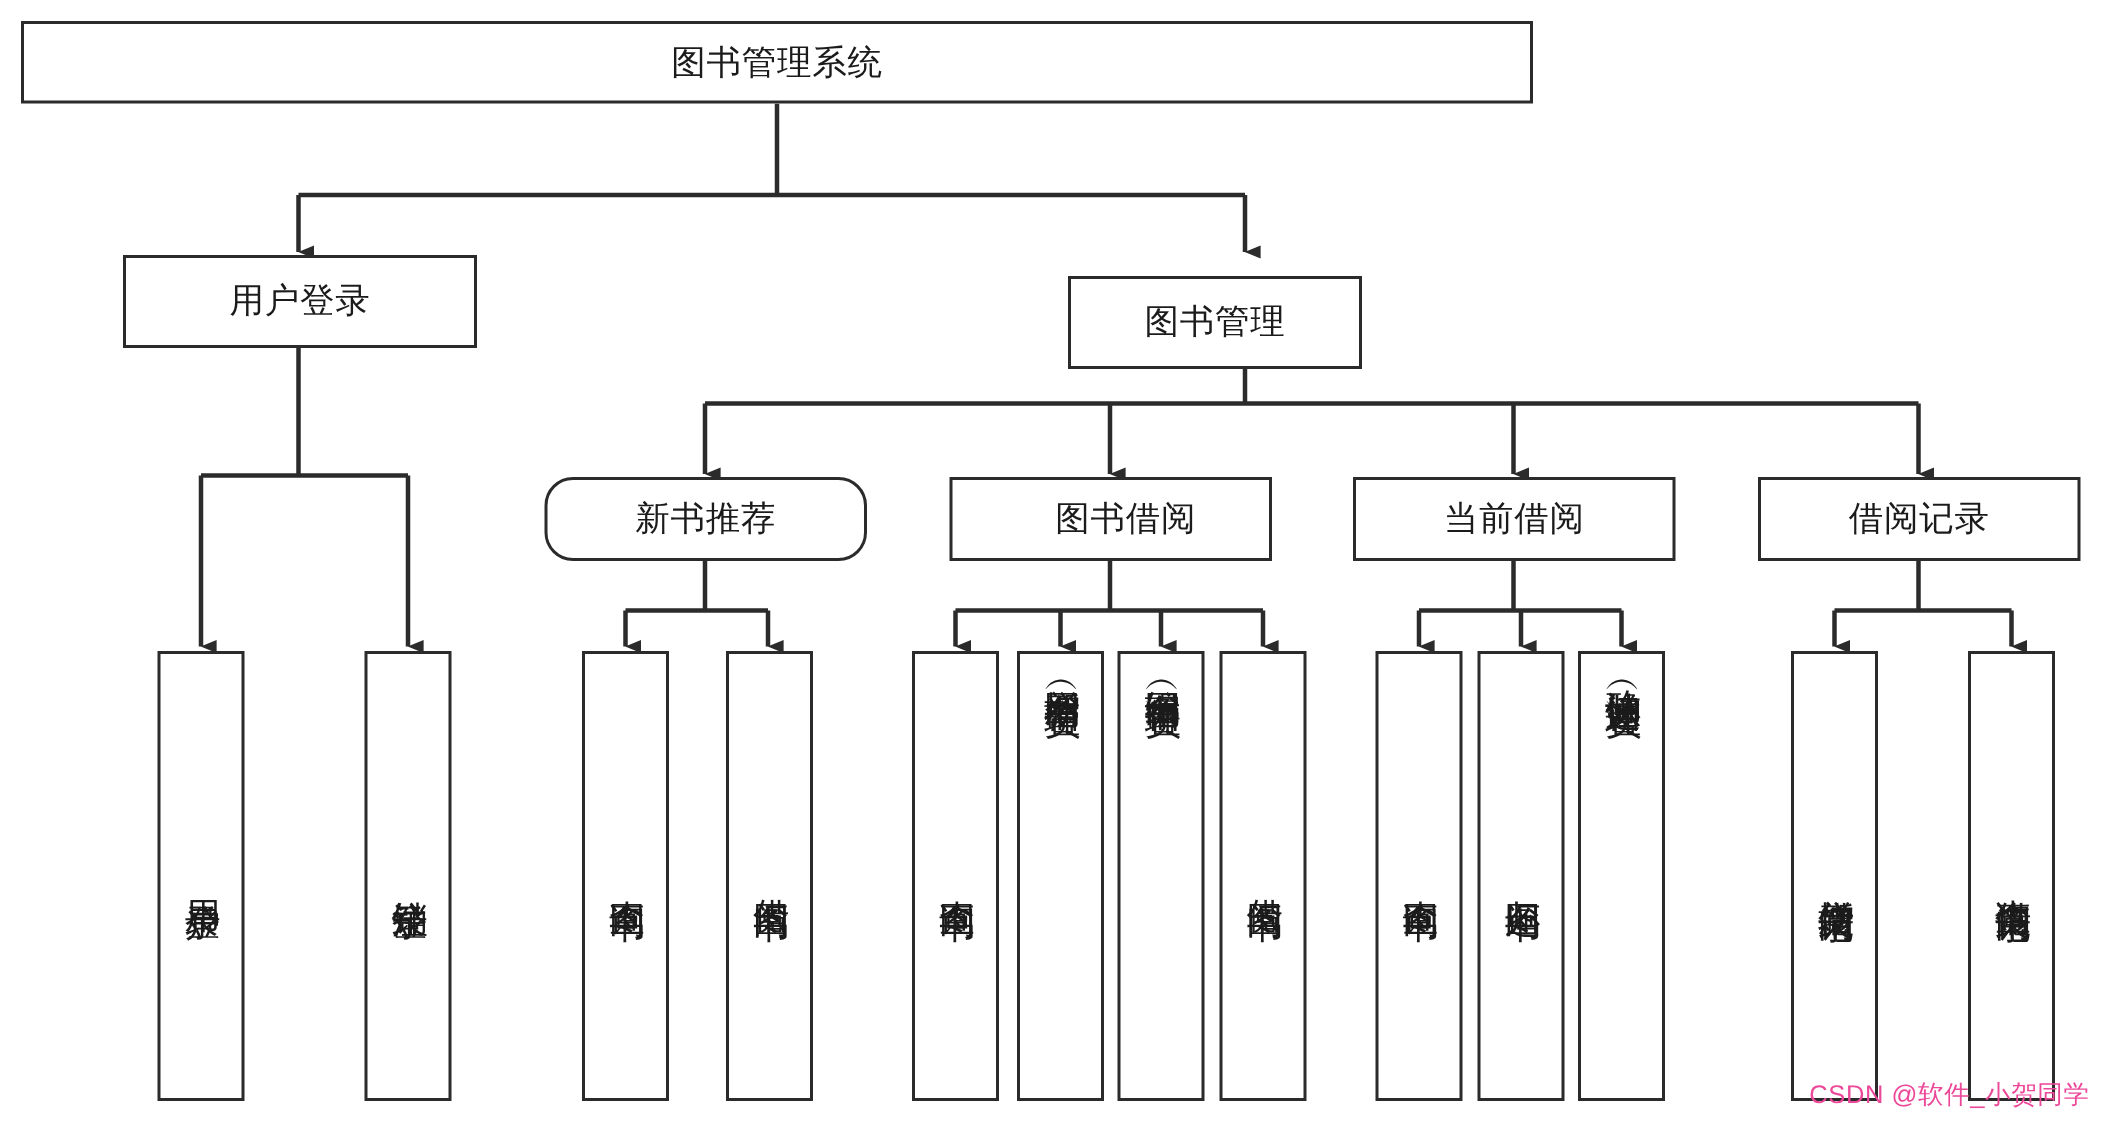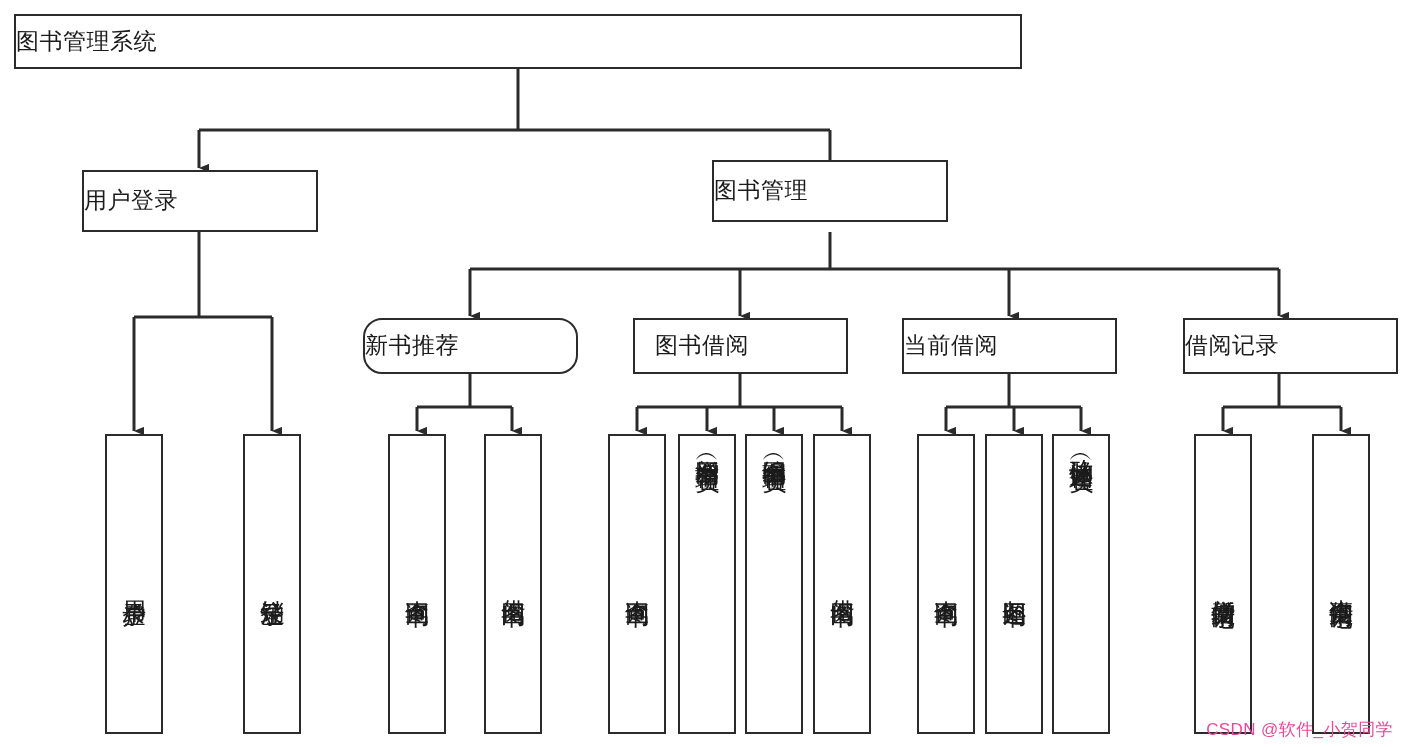--- a/index.html
+++ b/index.html
@@ -27,21 +27,21 @@
     width: 1405px;
     height: 747px;
   }
   .node-box {
     position: absolute;
     box-sizing: border-box;
     border: 2.5px solid #2b2b2b;
     background: #ffffff;
     display: flex;
     align-items: center;
-    justify-content: flex-start;
+    justify-content: center;
     overflow: hidden;
   }
   .node-label {
     color: #1b1b1b;
     letter-spacing: 0.5px;
     line-height: 1.12;
     white-space: pre;
     text-align: center;
   }
   .h-label {
@@ -137,37 +137,37 @@
   </svg>
 
   <div class="node-box" style="left:14px; top:14px; width:1008px; height:55px;">
     <span class="node-label root-label">图书管理系统</span>
   </div>
 
   <div class="node-box" style="left:82px; top:170px; width:236px; height:62px;">
     <span class="node-label h-label">用户登录</span>
   </div>
 
-  <div class="node-box" style="left:712px; top:160px; width:236px; height:62px;">
+  <div class="node-box" style="left:712px; top:184px; width:196px; height:62px;">
     <span class="node-label h-label">图书管理</span>
   </div>
 
   <div class="node-box" style="left:363px; top:318px; width:215px; height:56px;border-radius:19px;">
     <span class="node-label h-label">新书推荐</span>
   </div>
 
   <div class="node-box" style="left:633px; top:318px; width:215px; height:56px;padding-left:20px;">
     <span class="node-label h-label">图书借阅</span>
   </div>
 
   <div class="node-box" style="left:902px; top:318px; width:215px; height:56px;">
     <span class="node-label h-label">当前借阅</span>
   </div>
 
-  <div class="node-box" style="left:1172px; top:318px; width:215px; height:56px;margin-left:11px;">
+  <div class="node-box" style="left:1172px; top:318px; width:215px; height:56px;">
     <span class="node-label h-label">借阅记录</span>
   </div>
 
   <div class="node-box v-box centered" style="left:105px; top:434px; width:58px; height:300px;">
     <span class="node-label v-label">用户登录</span>
   </div>
 
   <div class="node-box v-box centered" style="left:243px; top:434px; width:58px; height:300px;">
     <span class="node-label v-label">注销登录</span>
   </div>

